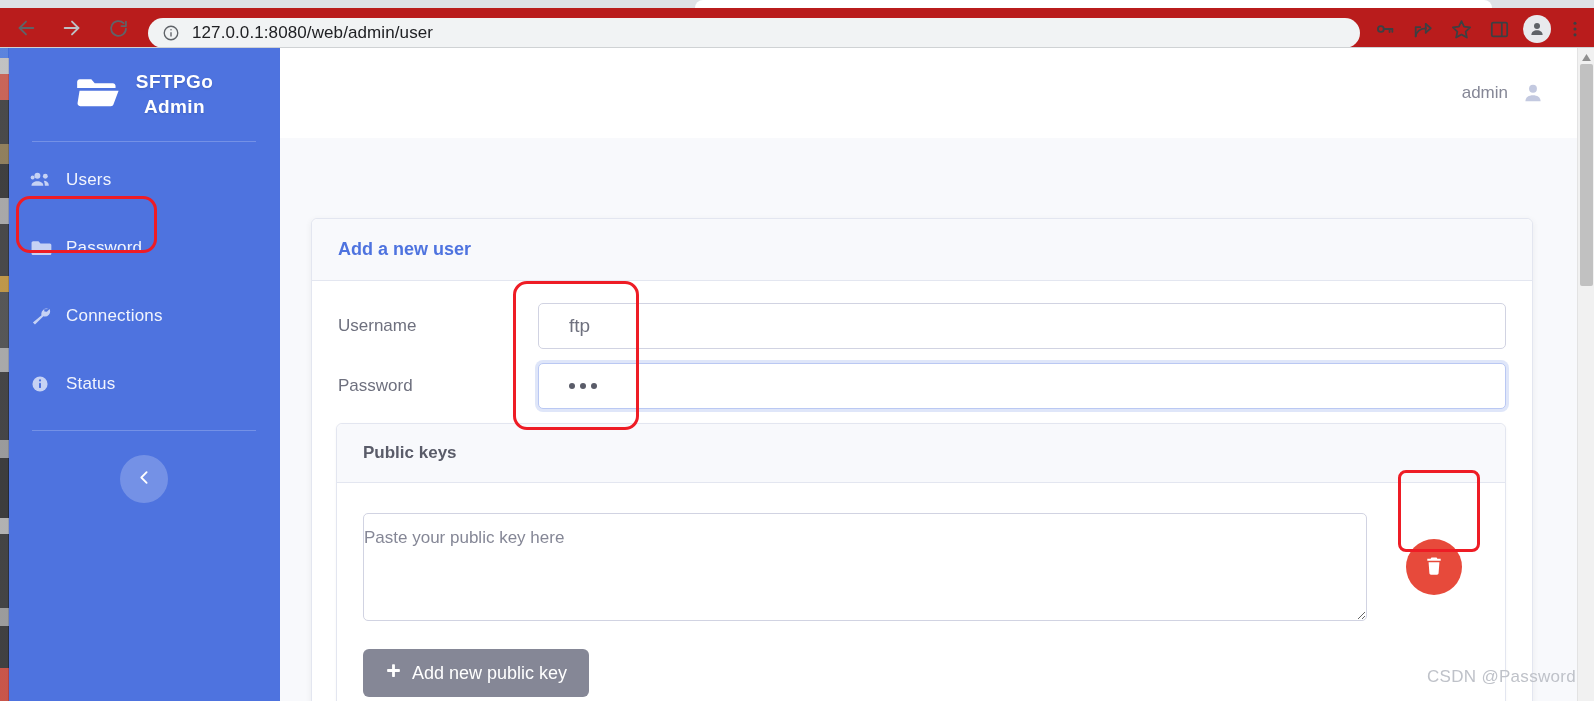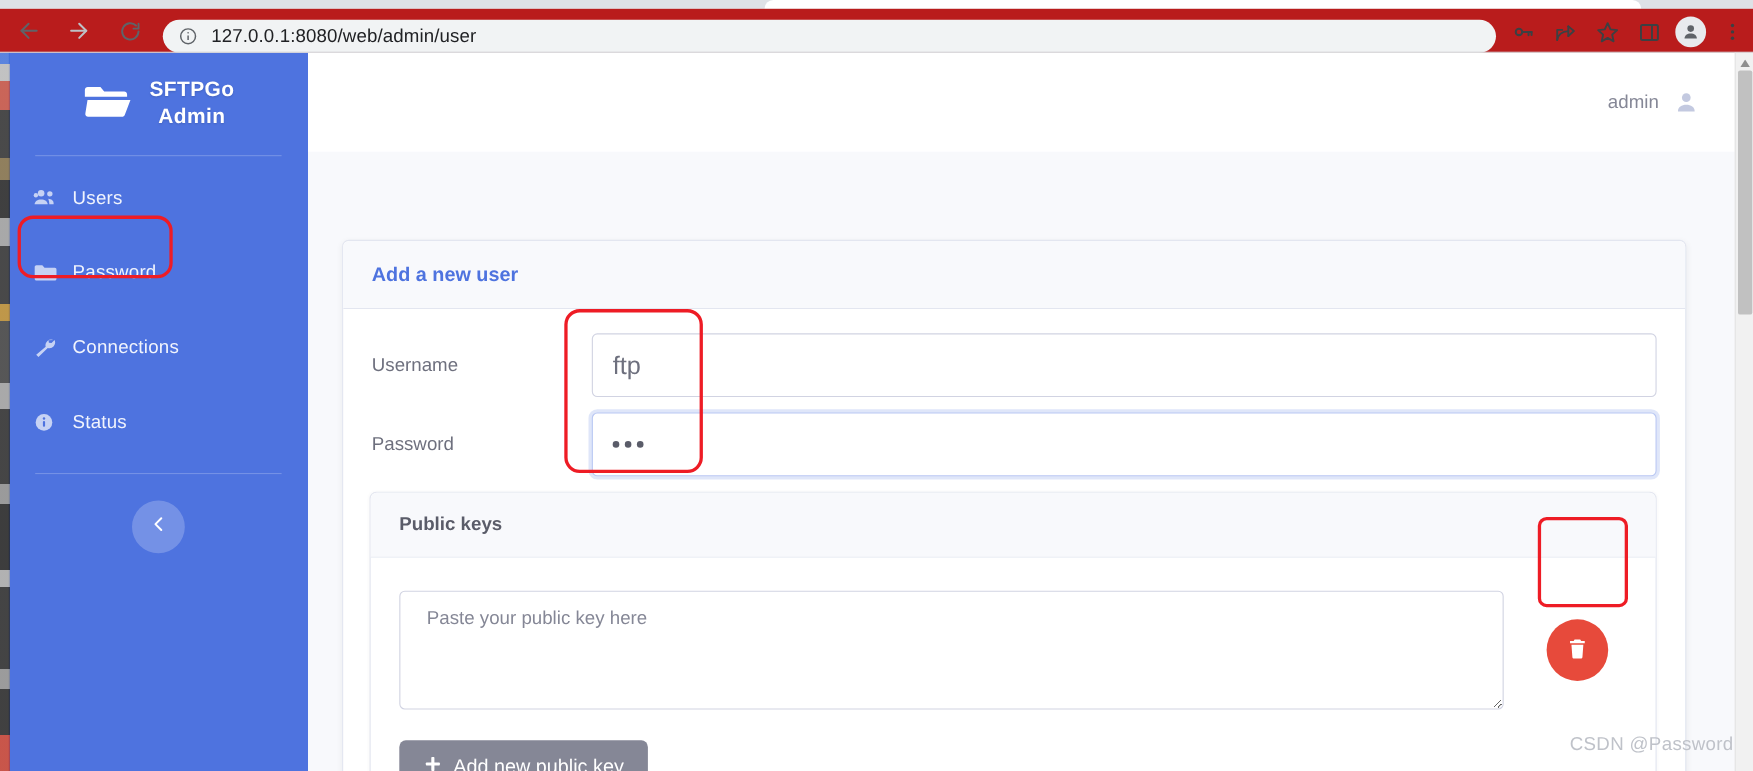--- a/index.html
+++ b/index.html
@@ -167,23 +167,23 @@
   .card-body { padding: 22px 26px 0 26px; }
 
   .form-row {
     display: flex; align-items: center; margin-bottom: 14px;
   }
   .form-label {
     width: 200px; flex: 0 0 200px;
     font-size: 17px; color: #6e707e;
   }
   .form-ctrl {
-    flex: 1; height: 58px;
+    flex: 1; height: 46px;
     border: 1px solid #d1d3e2; border-radius: 5px;
-    padding: 0 18px; font-size: 23px; color: #6e707e;
+    padding: 0 30px; font-size: 19px; color: #6e707e;
     background: #fff; font-family: "Liberation Sans", sans-serif;
     outline: none;
   }
   .form-ctrl.focused {
     border-color: #bac8f3;
     box-shadow: 0 0 0 3px rgba(78,115,223,.18);
   }
   .pwd-dots {
     display: flex; align-items: center; gap: 5px;
     height: 100%;
@@ -203,21 +203,21 @@
     background: #f8f9fc; border-bottom: 1px solid #e3e6f0;
     border-radius: 6px 6px 0 0;
     padding: 19px 26px;
   }
   .inner-title { font-size: 17px; font-weight: bold; color: #5a5c69; }
   .inner-body { padding: 30px 26px 26px 26px; }
   .keys-row { display: flex; align-items: flex-start; gap: 22px; }
   .key-textarea {
     flex: 1 1 auto; height: 108px;
     border: 1px solid #d1d3e2; border-radius: 5px;
-    padding: 14px 24px; font-size: 17px; color: #6e707e;
+    padding: 14px 0; font-size: 17px; color: #6e707e;
     font-family: "Liberation Sans", sans-serif;
     resize: both; outline: none;
   }
   .key-textarea::placeholder { color: #858796; }
   .del-btn-cell {
     flex: 0 0 auto; width: 90px;
     display: flex; align-items: center; justify-content: center;
     height: 108px;
   }
   .del-btn {

